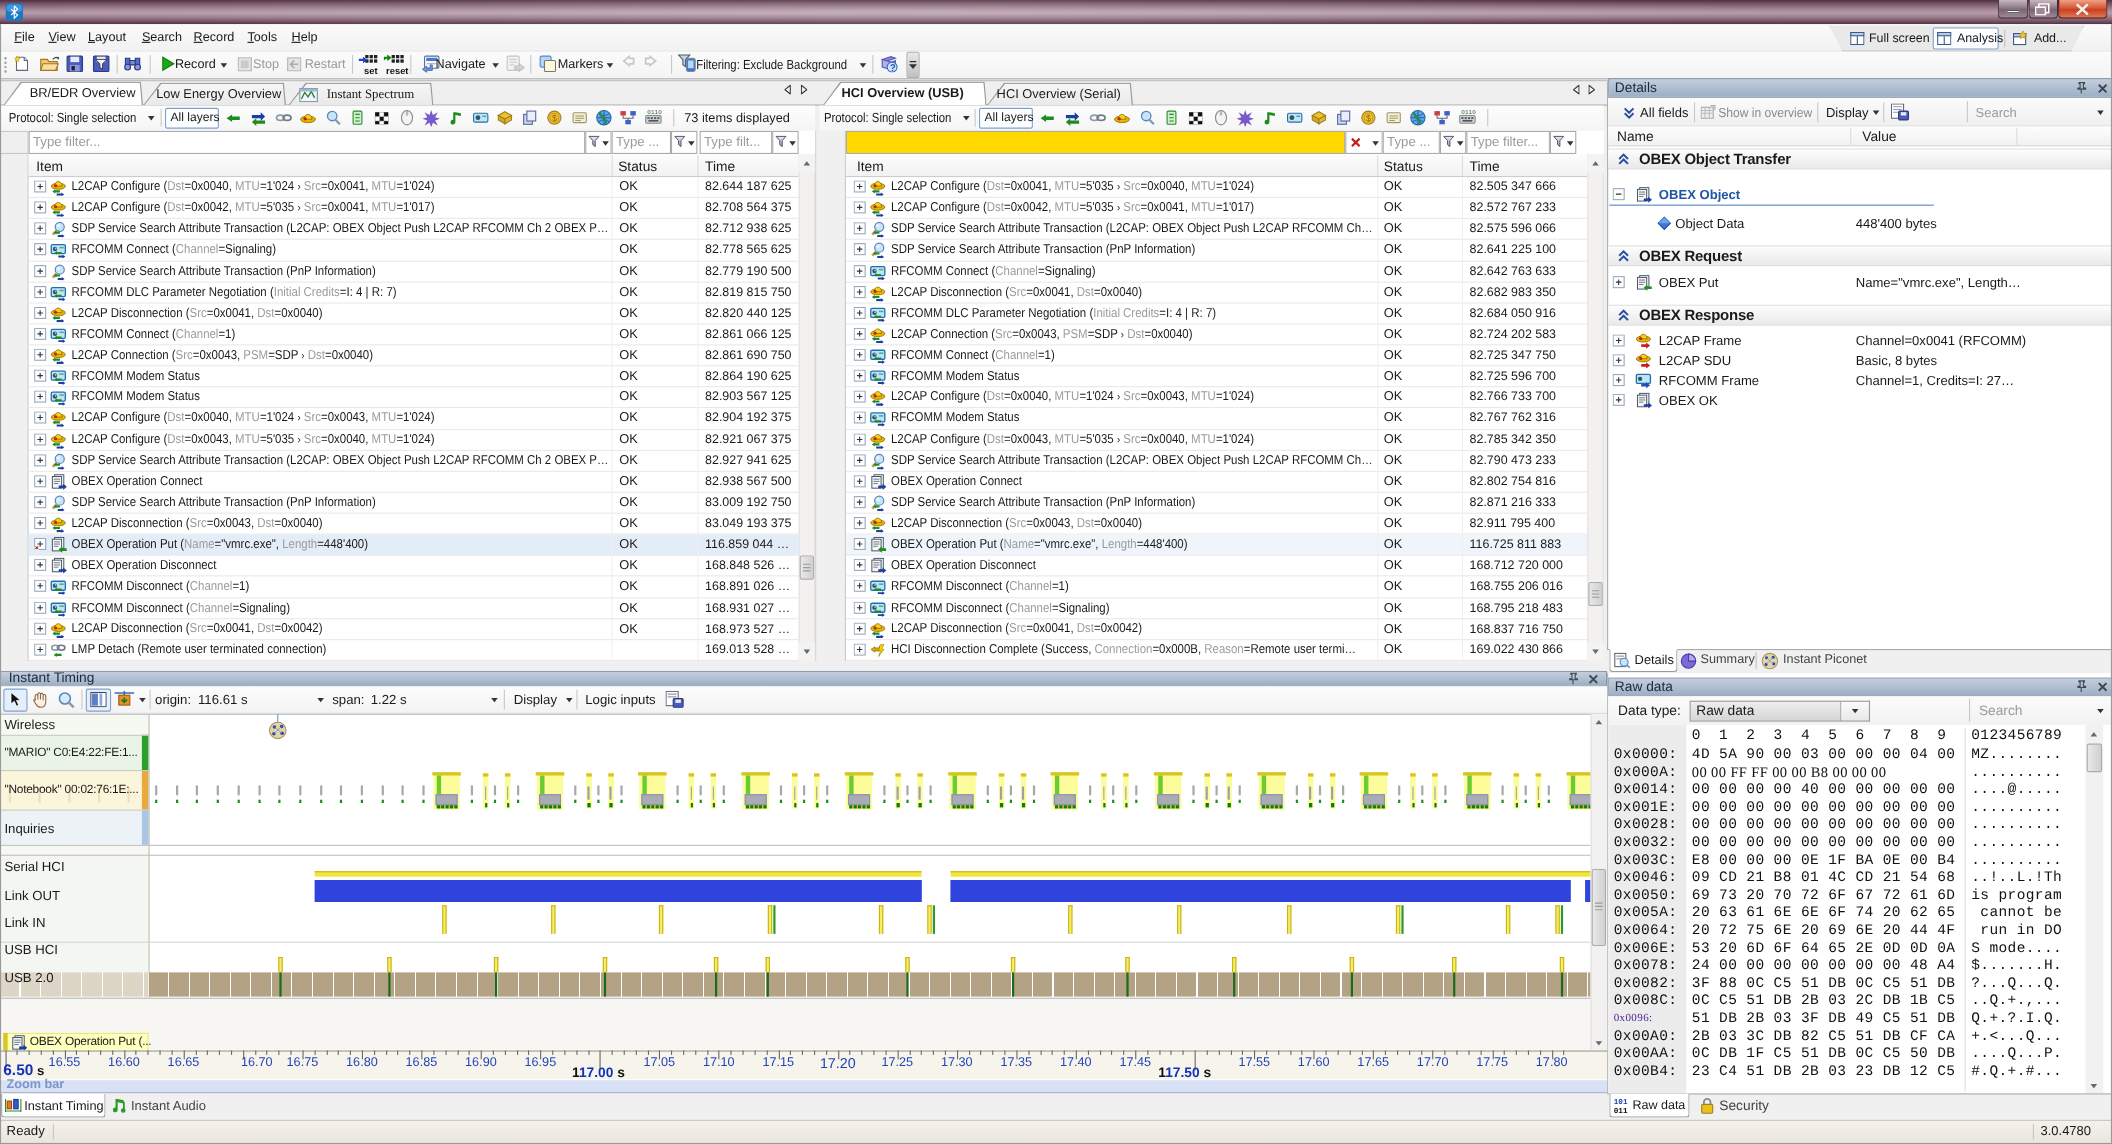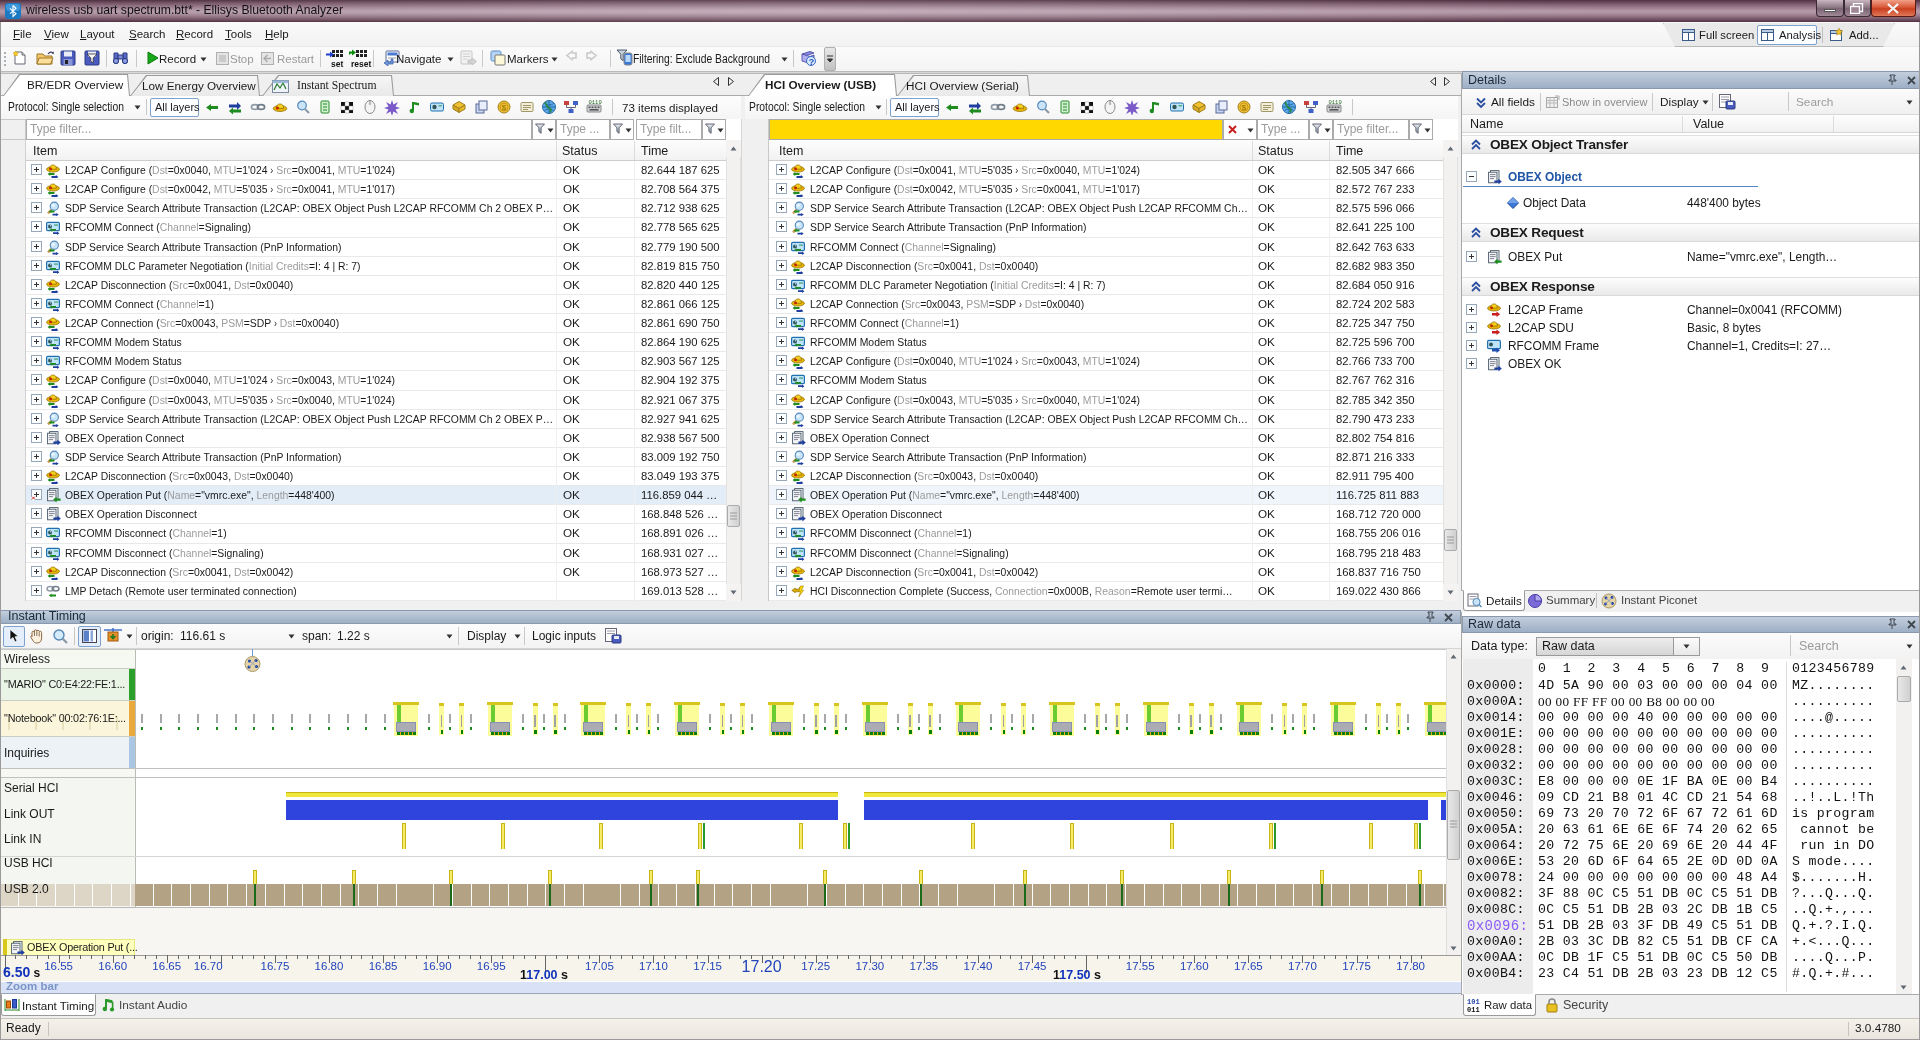--- a/index.html
+++ b/index.html
@@ -1,21 +1,20 @@
 <!DOCTYPE html>
 <html><head><meta charset="utf-8"><style>html,body{margin:0;padding:0;background:#F0F0F0;}*{box-sizing:border-box;}#app{position:relative;width:1920px;height:1040px;overflow:hidden;background:#F0F0F0;font-family:"Liberation Sans",sans-serif;font-size:12px;color:#1A1A1A;}.a{position:absolute;}.g{color:#9B9B9B;}.sx{display:inline-block;transform:scaleX(0.89);transform-origin:0 50%;white-space:nowrap;}.sx93{display:inline-block;transform:scaleX(0.93);transform-origin:0 50%;white-space:nowrap;}</style></head><body>
 <div id="app">
     <div class="a" style="left:0px;top:0px;width:1920px;height:22px;background:linear-gradient(180deg,#4E3040 0%,#6E4E5E 12%,#97788A 32%,#AF93A1 46%,#B49AA8 55%,#997A8A 72%,#6E4E5E 90%,#4E3040 100%);"></div>
     <div class="a" style="left:0px;top:0px;width:1920px;height:22px;background:radial-gradient(ellipse 60% 120% at 42% 45%,rgba(255,255,255,0.22),rgba(255,255,255,0) 70%);"></div>
     <svg class="a" style="left:5px;top:3px;" width="16" height="16" viewBox="0 0 16 16">
       <rect x="0" y="0" width="16" height="16" rx="3" fill="#1B79C4"></rect>
       <rect x="1" y="1" width="14" height="7" rx="3" fill="#3F97DC"></rect>
       <path d="M8 2.5 v11 l3-2.8 -6-5.4 M8 2.5 l3 2.8 -6 5.4" stroke="#FFF" stroke-width="1.1" fill="none"></path>
     </svg>
-    <div class="a" style="left:26px;top:0px;width:700px;height:21px;line-height:21px;font-size:12.2px;color:#111;">wireless usb uart spectrum.btt* - Ellisys Bluetooth Analyzer</div>
     <div class="a" style="left:1816px;top:0px;width:28px;height:17px;background:linear-gradient(180deg,#C8B6C0,#8E7886 45%,#7A6372 55%,#A08A98);border:1px solid #3A2A34;border-top:0;border-radius:0 0 4px 4px;"></div>
     <div class="a" style="left:1844px;top:0px;width:27px;height:17px;background:linear-gradient(180deg,#C8B6C0,#8E7886 45%,#7A6372 55%,#A08A98);border:1px solid #3A2A34;border-top:0;border-radius:0 0 4px 4px;"></div>
     <div class="a" style="left:1871px;top:0px;width:45px;height:17px;background:linear-gradient(180deg,#F0A088,#D85838 45%,#C84020 55%,#E07858);border:1px solid #5A1A10;border-top:0;border-radius:0 0 4px 4px;"></div>
     <div class="a" style="left:1824px;top:9px;width:12px;height:3px;background:#FFF;border:1px solid #555;"></div>
     <svg class="a" style="left:1850px;top:3px;" width="14" height="11" viewBox="0 0 14 11">
       <rect x="3.5" y="0.5" width="9" height="8" fill="none" stroke="#FFF" stroke-width="1.4"></rect>
       <rect x="0.5" y="3.5" width="9" height="7" fill="#9E8694" stroke="#FFF" stroke-width="1.4"></rect>
     </svg>
     <svg class="a" style="left:1887px;top:3px;" width="12" height="11" viewBox="0 0 12 11">
       <path d="M1 1 L11 10 M11 1 L1 10" stroke="#FFF" stroke-width="2.2"></path>
@@ -1593,21 +1592,21 @@
     <div class="a" style="left:1792px;top:854px;width:110px;height:16px;line-height:16px;font-family:Liberation Mono,monospace;font-size:13.2px;letter-spacing:0.35px;white-space:pre;color:#111;">S mode....</div>
     <div class="a" style="left:1467px;top:870px;width:70px;height:16px;line-height:16px;font-family:Liberation Mono,monospace;font-size:13.2px;letter-spacing:0.35px;white-space:pre;color:#111;">0x0078:</div>
     <div class="a" style="left:1538px;top:870px;width:250px;height:16px;line-height:16px;font-family:Liberation Mono,monospace;font-size:13.2px;letter-spacing:0.35px;white-space:pre;color:#111;">24 00 00 00 00 00 00 00 48 A4</div>
     <div class="a" style="left:1792px;top:870px;width:110px;height:16px;line-height:16px;font-family:Liberation Mono,monospace;font-size:13.2px;letter-spacing:0.35px;white-space:pre;color:#111;">$.......H.</div>
     <div class="a" style="left:1467px;top:886px;width:70px;height:16px;line-height:16px;font-family:Liberation Mono,monospace;font-size:13.2px;letter-spacing:0.35px;white-space:pre;color:#111;">0x0082:</div>
     <div class="a" style="left:1538px;top:886px;width:250px;height:16px;line-height:16px;font-family:Liberation Mono,monospace;font-size:13.2px;letter-spacing:0.35px;white-space:pre;color:#111;">3F 88 0C C5 51 DB 0C C5 51 DB</div>
     <div class="a" style="left:1792px;top:886px;width:110px;height:16px;line-height:16px;font-family:Liberation Mono,monospace;font-size:13.2px;letter-spacing:0.35px;white-space:pre;color:#111;">?...Q...Q.</div>
     <div class="a" style="left:1467px;top:902px;width:70px;height:16px;line-height:16px;font-family:Liberation Mono,monospace;font-size:13.2px;letter-spacing:0.35px;white-space:pre;color:#111;">0x008C:</div>
     <div class="a" style="left:1538px;top:902px;width:250px;height:16px;line-height:16px;font-family:Liberation Mono,monospace;font-size:13.2px;letter-spacing:0.35px;white-space:pre;color:#111;">0C C5 51 DB 2B 03 2C DB 1B C5</div>
     <div class="a" style="left:1792px;top:902px;width:110px;height:16px;line-height:16px;font-family:Liberation Mono,monospace;font-size:13.2px;letter-spacing:0.35px;white-space:pre;color:#111;">..Q.+.,...</div>
-    <div class="a" style="left:1467px;top:918px;width:70px;height:16px;line-height:16px;font-family:Liberation Mono, monospace;font-size:14px;letter-spacing:0.35px;white-space:pre;color:#8b5cf6;">0x0096:</div>
+    <div class="a" style="left:1467px;top:918px;width:70px;height:16px;line-height:16px;font-family:Liberation Serif, serif;font-size:10px;letter-spacing:0.35px;white-space:pre;color:#4c1d95;">0x0096:</div>
     <div class="a" style="left:1538px;top:918px;width:250px;height:16px;line-height:16px;font-family:Liberation Mono,monospace;font-size:13.2px;letter-spacing:0.35px;white-space:pre;color:#111;">51 DB 2B 03 3F DB 49 C5 51 DB</div>
     <div class="a" style="left:1792px;top:918px;width:110px;height:16px;line-height:16px;font-family:Liberation Mono,monospace;font-size:13.2px;letter-spacing:0.35px;white-space:pre;color:#111;">Q.+.?.I.Q.</div>
     <div class="a" style="left:1467px;top:934px;width:70px;height:16px;line-height:16px;font-family:Liberation Mono,monospace;font-size:13.2px;letter-spacing:0.35px;white-space:pre;color:#111;">0x00A0:</div>
     <div class="a" style="left:1538px;top:934px;width:250px;height:16px;line-height:16px;font-family:Liberation Mono,monospace;font-size:13.2px;letter-spacing:0.35px;white-space:pre;color:#111;">2B 03 3C DB 82 C5 51 DB CF CA</div>
     <div class="a" style="left:1792px;top:934px;width:110px;height:16px;line-height:16px;font-family:Liberation Mono,monospace;font-size:13.2px;letter-spacing:0.35px;white-space:pre;color:#111;">+.&lt;...Q...</div>
     <div class="a" style="left:1467px;top:950px;width:70px;height:16px;line-height:16px;font-family:Liberation Mono,monospace;font-size:13.2px;letter-spacing:0.35px;white-space:pre;color:#111;">0x00AA:</div>
     <div class="a" style="left:1538px;top:950px;width:250px;height:16px;line-height:16px;font-family:Liberation Mono,monospace;font-size:13.2px;letter-spacing:0.35px;white-space:pre;color:#111;">0C DB 1F C5 51 DB 0C C5 50 DB</div>
     <div class="a" style="left:1792px;top:950px;width:110px;height:16px;line-height:16px;font-family:Liberation Mono,monospace;font-size:13.2px;letter-spacing:0.35px;white-space:pre;color:#111;">....Q...P.</div>
     <div class="a" style="left:1467px;top:966px;width:70px;height:16px;line-height:16px;font-family:Liberation Mono,monospace;font-size:13.2px;letter-spacing:0.35px;white-space:pre;color:#111;">0x00B4:</div>
     <div class="a" style="left:1538px;top:966px;width:250px;height:16px;line-height:16px;font-family:Liberation Mono,monospace;font-size:13.2px;letter-spacing:0.35px;white-space:pre;color:#111;">23 C4 51 DB 2B 03 23 DB 12 C5</div>
@@ -2285,30 +2284,30 @@
     <div class="a" style="left:1356.5200000002105px;top:955px;width:1px;height:8px;background:#666;"></div>
     <div class="a" style="left:1367.3360000002122px;top:955px;width:1px;height:4px;background:#666;"></div>
     <div class="a" style="left:1378.1520000002138px;top:955px;width:1px;height:4px;background:#666;"></div>
     <div class="a" style="left:1388.9680000002156px;top:955px;width:1px;height:4px;background:#666;"></div>
     <div class="a" style="left:1399.7840000002172px;top:955px;width:1px;height:4px;background:#666;"></div>
     <div class="a" style="left:1410.6000000002189px;top:955px;width:1px;height:8px;background:#666;"></div>
     <div class="a" style="left:1421.4160000002205px;top:955px;width:1px;height:4px;background:#666;"></div>
     <div class="a" style="left:31.6px;top:960px;width:54px;height:13px;line-height:13px;font-size:11.5px;color:#2244BB;text-align:center;">16.55</div>
     <div class="a" style="left:85.68000000000077px;top:960px;width:54px;height:13px;line-height:13px;font-size:11.5px;color:#2244BB;text-align:center;">16.60</div>
     <div class="a" style="left:139.76000000000153px;top:960px;width:54px;height:13px;line-height:13px;font-size:11.5px;color:#2244BB;text-align:center;">16.65</div>
-    <div class="a" style="left:193.8400000000023px;top:960px;width:54px;height:13px;line-height:13px;font-size:11.5px;color:#2244BB;text-align:left;">16.70</div>
+    <div class="a" style="left:193.8400000000023px;top:960px;width:54px;height:13px;line-height:13px;font-size:11.5px;color:#2244BB;text-align:right;">16.70</div>
     <div class="a" style="left:247.92000000000309px;top:960px;width:54px;height:13px;line-height:13px;font-size:11.5px;color:#2244BB;text-align:center;">16.75</div>
     <div class="a" style="left:302.00000000000387px;top:960px;width:54px;height:13px;line-height:13px;font-size:11.5px;color:#2244BB;text-align:center;">16.80</div>
     <div class="a" style="left:356.08000000000465px;top:960px;width:54px;height:13px;line-height:13px;font-size:11.5px;color:#2244BB;text-align:center;">16.85</div>
     <div class="a" style="left:410.16000000000537px;top:960px;width:54px;height:13px;line-height:13px;font-size:11.5px;color:#2244BB;text-align:center;">16.90</div>
     <div class="a" style="left:464.24000000000615px;top:960px;width:54px;height:13px;line-height:13px;font-size:11.5px;color:#2244BB;text-align:center;">16.95</div>
     <div class="a" style="left:572.4000000000077px;top:960px;width:54px;height:13px;line-height:13px;font-size:11.5px;color:#2244BB;text-align:center;">17.05</div>
     <div class="a" style="left:626.4800000000084px;top:960px;width:54px;height:13px;line-height:13px;font-size:11.5px;color:#2244BB;text-align:center;">17.10</div>
     <div class="a" style="left:680.5600000000093px;top:960px;width:54px;height:13px;line-height:13px;font-size:11.5px;color:#2244BB;text-align:center;">17.15</div>
-    <div class="a" style="left:734.64000000001px;top:960px;width:54px;height:13px;line-height:13px;font-size:16px;color:#2244BB;text-align:center;">17.20</div>
+    <div class="a" style="left:734.64000000001px;top:960px;width:54px;height:13px;line-height:13px;font-size:13px;color:#2244BB;text-align:center;">17.20</div>
     <div class="a" style="left:788.7200000000107px;top:960px;width:54px;height:13px;line-height:13px;font-size:11.5px;color:#2244BB;text-align:center;">17.25</div>
     <div class="a" style="left:842.8000000000116px;top:960px;width:54px;height:13px;line-height:13px;font-size:11.5px;color:#2244BB;text-align:center;">17.30</div>
     <div class="a" style="left:896.8800000000123px;top:960px;width:54px;height:13px;line-height:13px;font-size:11.5px;color:#2244BB;text-align:center;">17.35</div>
     <div class="a" style="left:950.9600000000131px;top:960px;width:54px;height:13px;line-height:13px;font-size:11.5px;color:#2244BB;text-align:center;">17.40</div>
     <div class="a" style="left:1005.0400000000138px;top:960px;width:54px;height:13px;line-height:13px;font-size:11.5px;color:#2244BB;text-align:center;">17.45</div>
     <div class="a" style="left:1113.2000000000153px;top:960px;width:54px;height:13px;line-height:13px;font-size:11.5px;color:#2244BB;text-align:center;">17.55</div>
     <div class="a" style="left:1167.2800000000161px;top:960px;width:54px;height:13px;line-height:13px;font-size:11.5px;color:#2244BB;text-align:center;">17.60</div>
     <div class="a" style="left:1221.3600000000167px;top:960px;width:54px;height:13px;line-height:13px;font-size:11.5px;color:#2244BB;text-align:center;">17.65</div>
     <div class="a" style="left:1275.4400000000176px;top:960px;width:54px;height:13px;line-height:13px;font-size:11.5px;color:#2244BB;text-align:center;">17.70</div>
     <div class="a" style="left:1329.5200000000184px;top:960px;width:54px;height:13px;line-height:13px;font-size:11.5px;color:#2244BB;text-align:center;">17.75</div>

